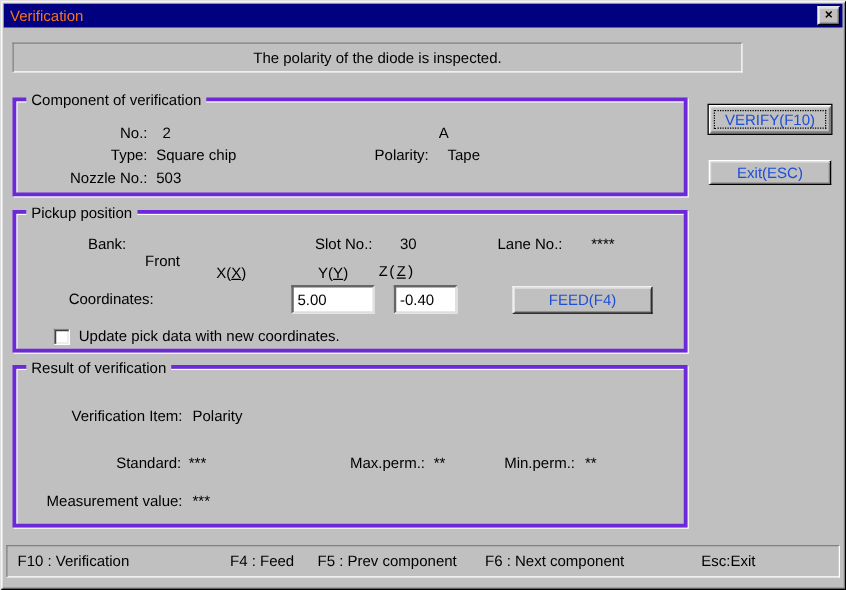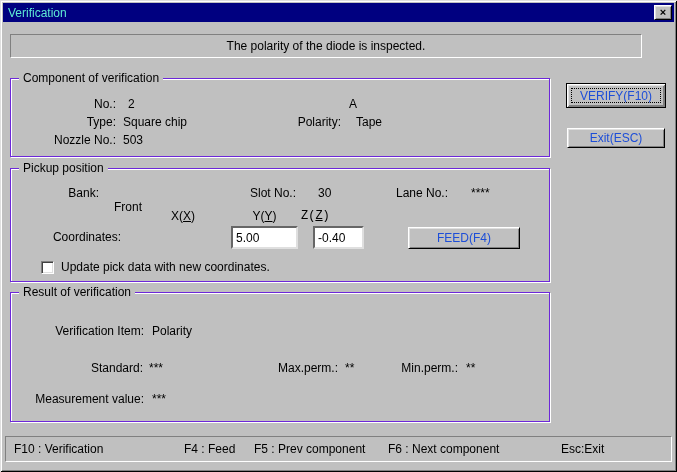--- a/index.html
+++ b/index.html
@@ -6,41 +6,41 @@
   * { box-sizing:border-box; }
   .win {
     position:relative; width:677px; height:472px; background:#c0c0c0;
     font-family:"Liberation Sans", sans-serif; font-size:12px; color:#000;
     box-shadow: inset 1px 1px 0 #dfdfdf, inset -1px -1px 0 #000000,
                 inset 2px 2px 0 #ffffff, inset -2px -2px 0 #808080;
     overflow:hidden;
   }
   .titlebar {
     position:absolute; left:3px; top:3px; width:671px; height:19px;
-    background:#000080; color:#5eead4; display:flex; align-items:center;
+    background:#000080; color:#f97316; display:flex; align-items:center;
     padding-left:5px;
   }
   .closebtn {
     position:absolute; right:5px; top:5px; width:18px; height:15px;
     background:#c0c0c0; display:flex; align-items:center; justify-content:center;
     border:1px solid; border-color:#ffffff #000000 #000000 #ffffff;
     box-shadow: inset 1px 1px 0 #dfdfdf, inset -1px -1px 0 #808080;
     font-weight:bold; font-size:11px; line-height:1; color:#000;
   }
   .sunkenbar {
     border:1px solid; border-color:#808080 #ffffff #ffffff #808080;
     background:#c0c0c0;
   }
   .msgbar {
-    position:absolute; left:10px; top:34px; width:632px; height:24px;
+    position:absolute; left:10px; top:34px; width:584px; height:24px;
     display:flex; align-items:center; justify-content:center;text-align:right;
   }
   .group {
     position:absolute; background:#c0c0c0;
-    border:1px solid #6d28d9;
+    border:3px solid #6d28d9;
     box-shadow: inset 1px 1px 0 #ffffff, 1px 1px 0 #ffffff;
   }
   .group-title {
     position:absolute; top:-8px; left:8px; background:#c0c0c0;
     padding:0 4px; line-height:14px; white-space:nowrap;
   }
   .lbl { position:absolute; white-space:nowrap; line-height:13px; }
   .r { text-align:right; }
   .btn {
     position:absolute; background:#c0c0c0; color:#1d4ed8;

